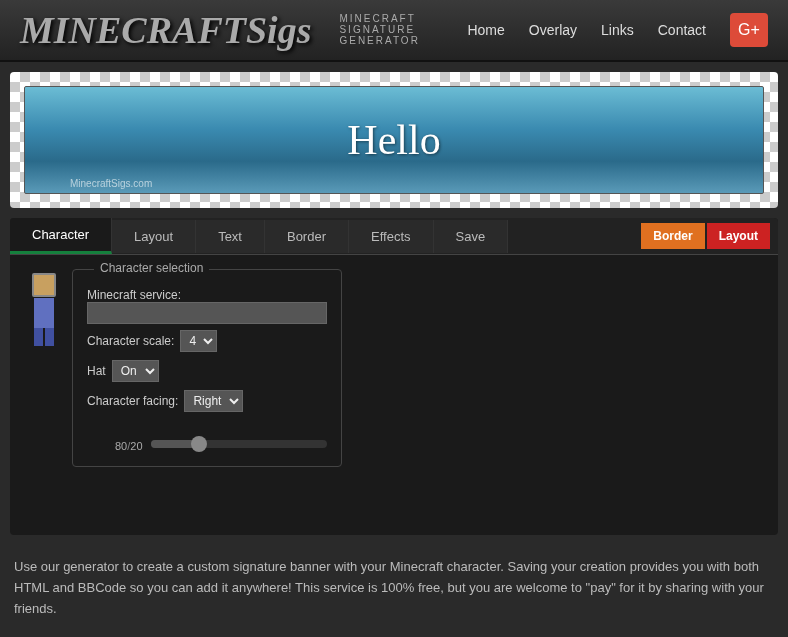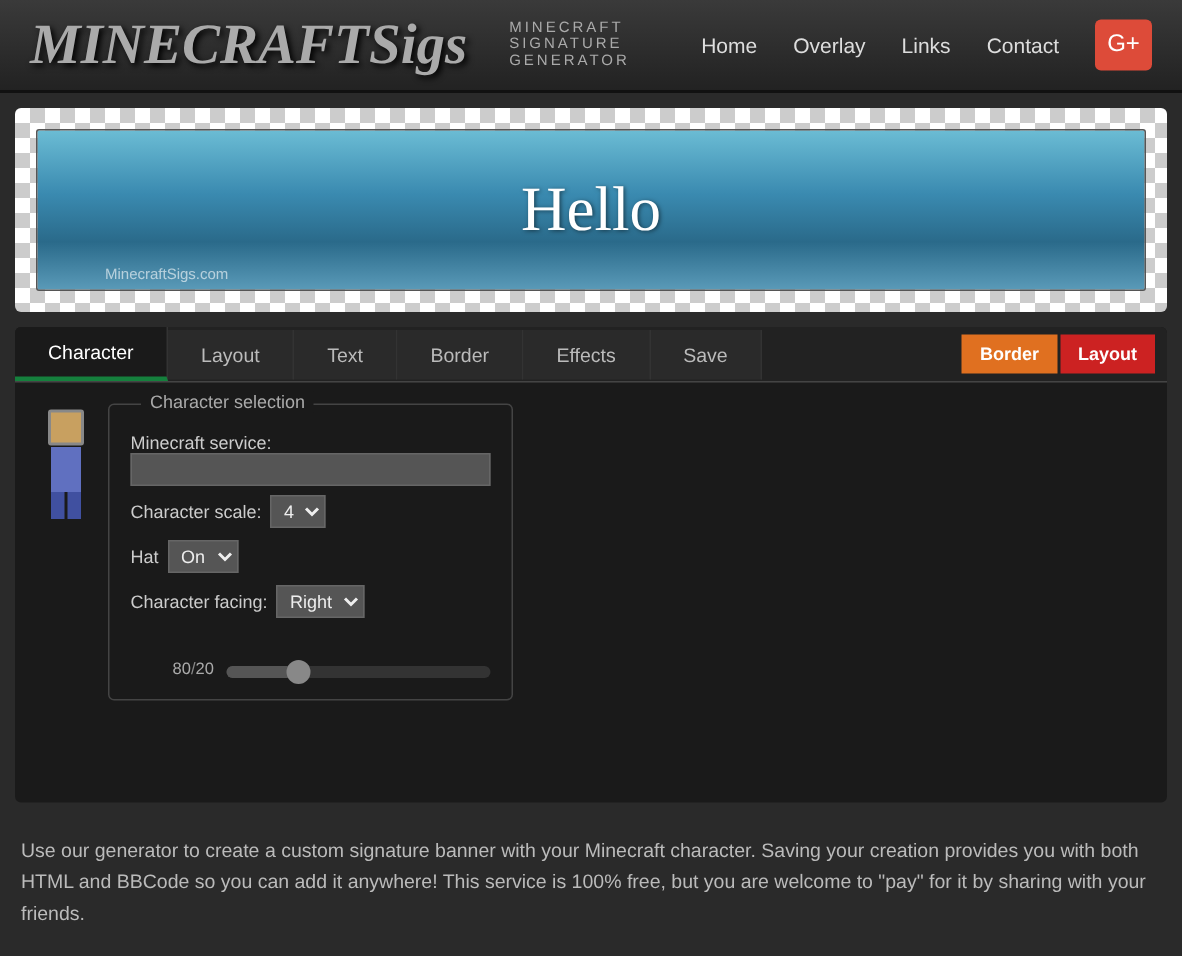--- a/index.html
+++ b/index.html
@@ -219,21 +219,21 @@
       margin-top: 4px;
     }
     .checkbox-row input[type=checkbox] {
       width: 14px;
       height: 14px;
     }
 
     
     .slider-area {
       display: flex;
-      align-items: flex-end;
+      align-items: flex-start;
       margin-top: 28px;
       padding-left: 28px;
     }
     .slider-count {
       font-size: 11px;
       color: #888;
       margin-right: 8px;
       white-space: nowrap;
     }
     .slider-count span { color: #aaa; }

